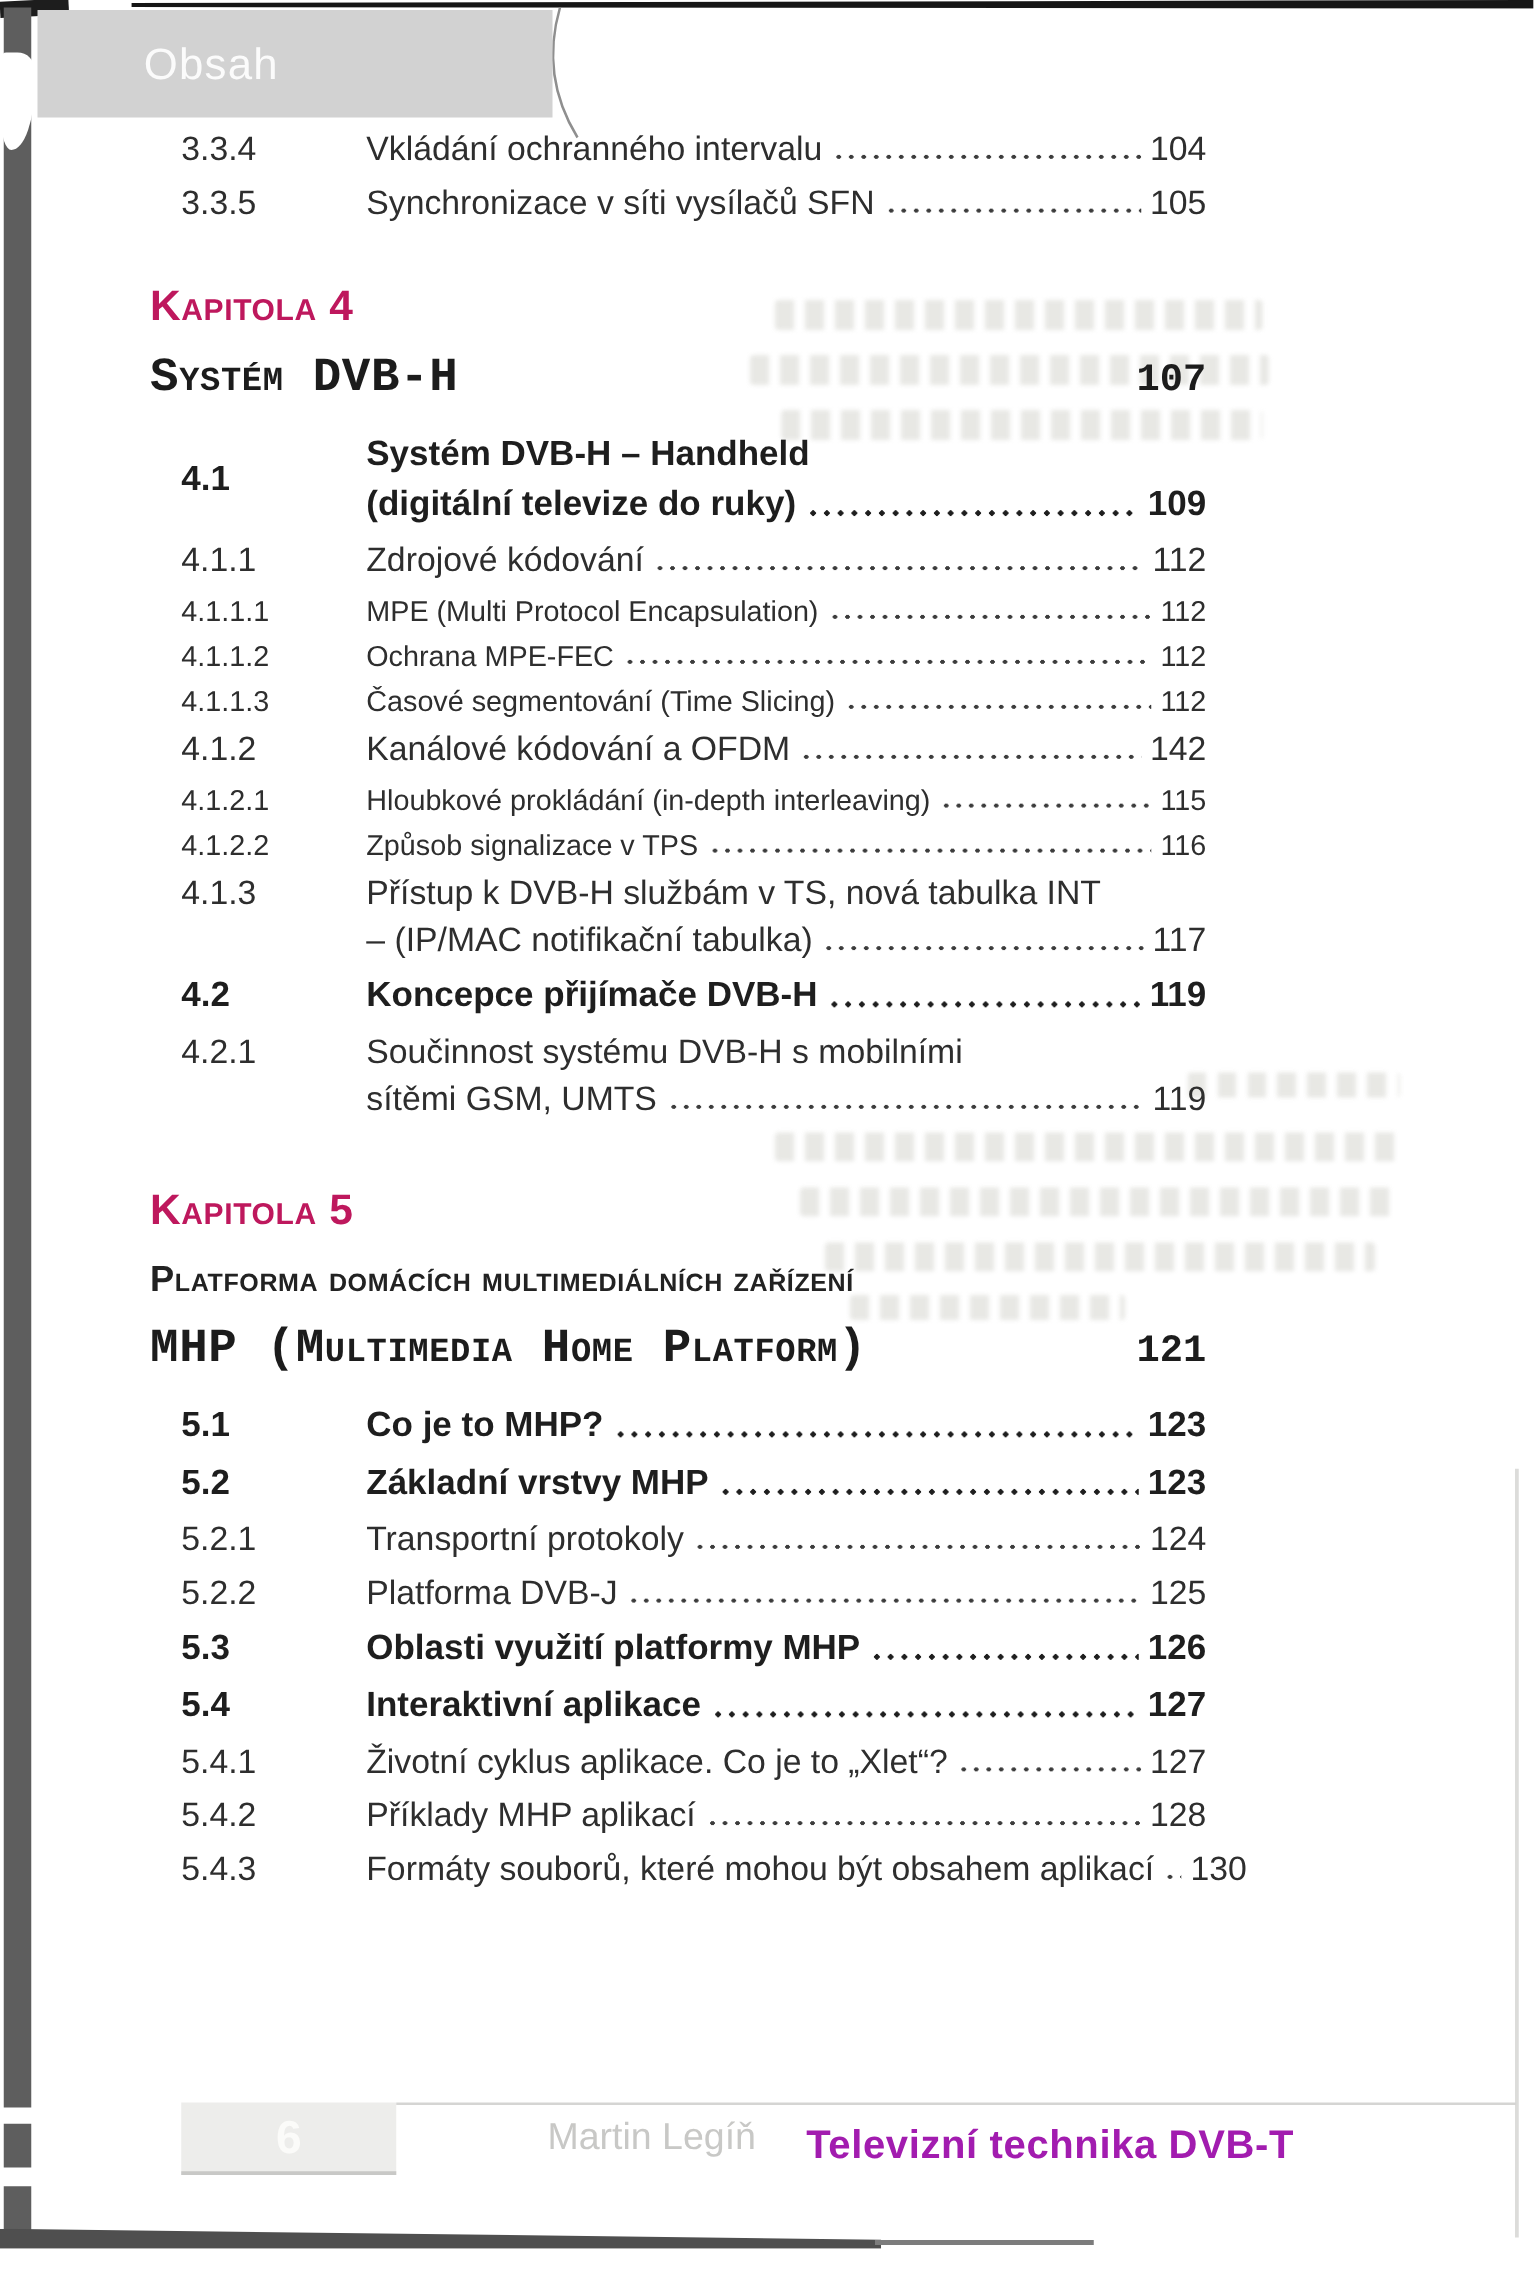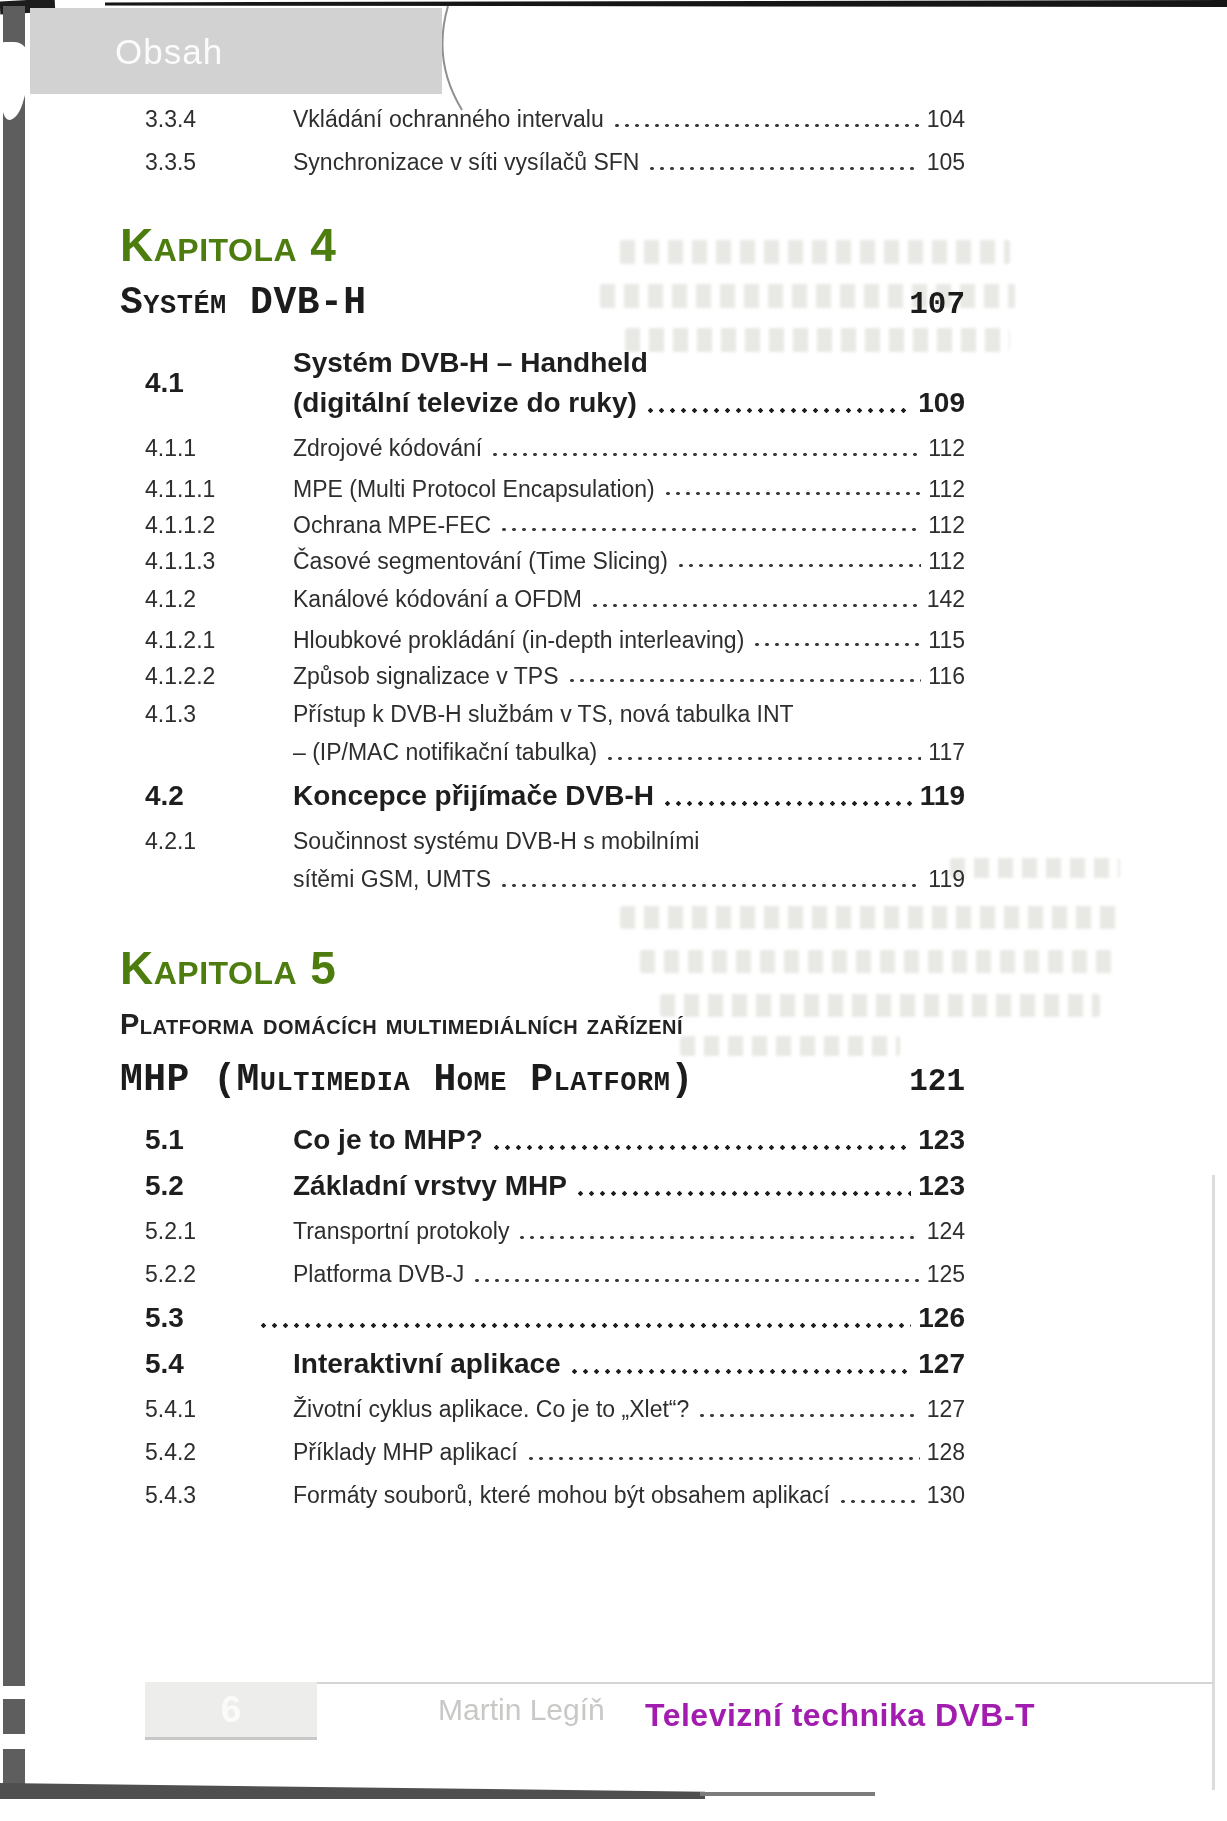--- a/index.html
+++ b/index.html
@@ -39,27 +39,27 @@
   .toc-body { flex:1 1 auto; min-width:0; display:block; }
   .toc-line { display:block; }
   .toc-line.last { display:flex; align-items:baseline; }
   .toc-text { white-space:nowrap;margin-left:43px; }
   .leader { flex:1 1 auto; min-width:14px; height:11px; align-self:flex-end; margin:0 7px 7px 8px;
             background-image:radial-gradient(circle,#3c3c3c 1.7px,transparent 1.9px);
             background-size:10px 11px; background-repeat:repeat-x; background-position:left bottom; }
   .pg { flex:0 0 auto; text-align:right; }
 
   .lvl2 { font-size:28px; line-height:40px; font-weight:bold; color:#1e1e1e; margin-top:4px; margin-bottom:6px;align-items:center; }
-  .lvl3 { font-size:23px; line-height:38px; margin-bottom:5px; }
+  .lvl3 { font-size:27px; line-height:38px; margin-bottom:5px; }
   .lvl4 { font-size:23px; line-height:34px; margin-bottom:2px; }
   .lvl2 .leader { background-image:radial-gradient(circle,#1e1e1e 2.1px,transparent 2.3px); background-size:11px 11px; }
 
   
   .chapter { margin-top:42px; margin-bottom:16px; }
-  .chapter-label { font-variant:small-caps; font-weight:bold; font-size:46px; line-height:44px; color:#4d7c0f; letter-spacing:.5px; }
+  .chapter-label { font-variant:small-caps; font-weight:bold; font-size:34px; line-height:44px; color:#be185d; letter-spacing:.5px; }
   .chapter-pretitle { font-variant:small-caps; font-weight:bold; font-size:29px; line-height:40px; color:#222; margin-top:14px; letter-spacing:.5px; }
   .chapter-title-row { display:flex; align-items:flex-end; margin-top:12px;font-family:Liberation Mono, monospace; }
   .chapter-title { font-variant:small-caps; font-weight:bold; font-size:38px; line-height:48px; color:#1c1c1c; letter-spacing:.5px; }
   .chapter-spacer { flex:1 1 auto; }
   .chapter-page { font-weight:bold; font-size:31px; line-height:44px; color:#1c1c1c; }
 
   .gap-top-entries { margin-top:0; }
 
   
   .footer-box { position:absolute; left:145px; top:1682px; width:172px; height:58px; background:#ededeb;
@@ -298,20 +298,21 @@
               <span class="toc-text">Platforma DVB-J</span>
               <span class="leader"></span>
               <span class="pg">125</span>
             </span>
           </span>
         </div>
         <div class="toc-row lvl2">
           <span class="toc-num">5.3</span>
           <span class="toc-body">
             <span class="toc-line last">
+              <span class="toc-text">Oblasti využití platformy MHP</span>
               <span class="leader"></span>
               <span class="pg">126</span>
             </span>
           </span>
         </div>
         <div class="toc-row lvl2">
           <span class="toc-num">5.4</span>
           <span class="toc-body">
             <span class="toc-line last">
               <span class="toc-text">Interaktivní aplikace</span>

